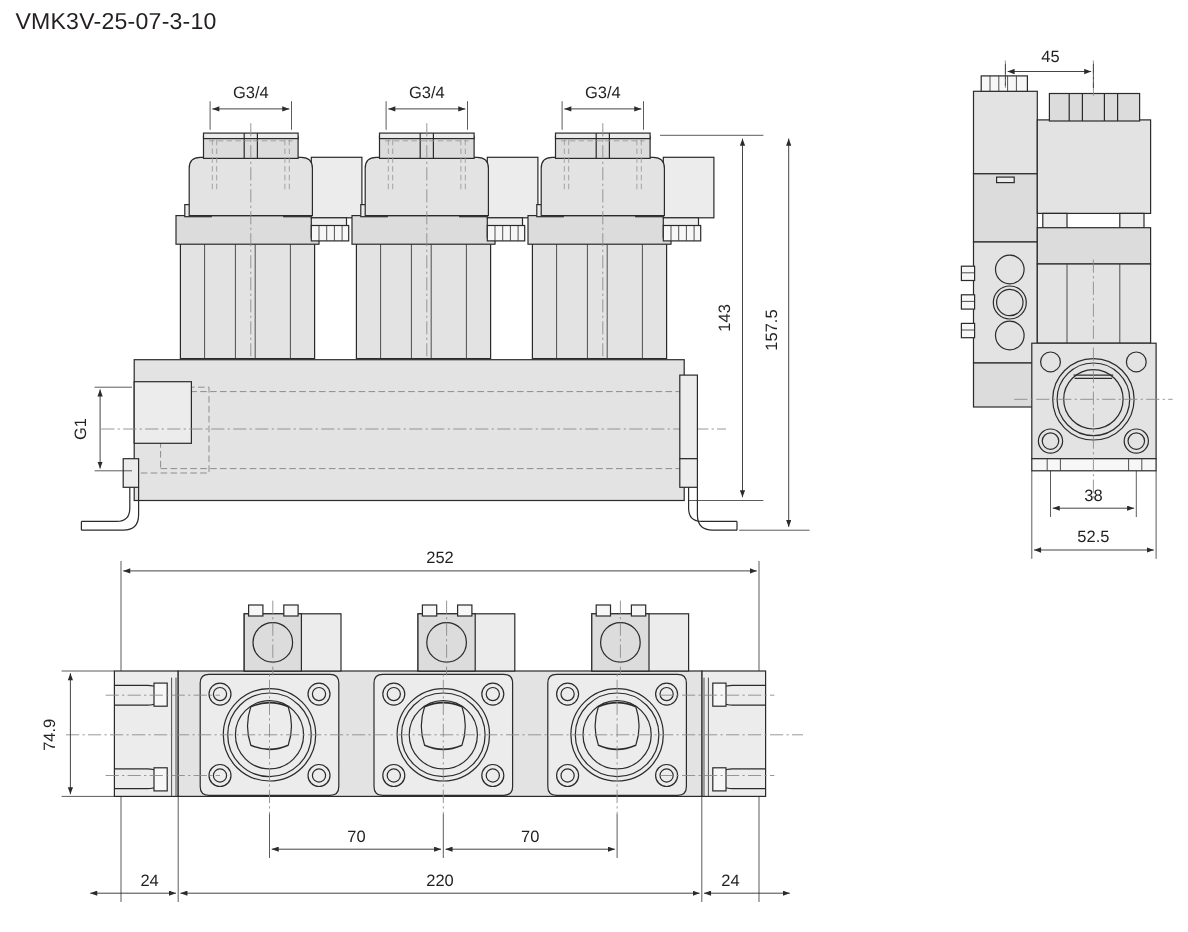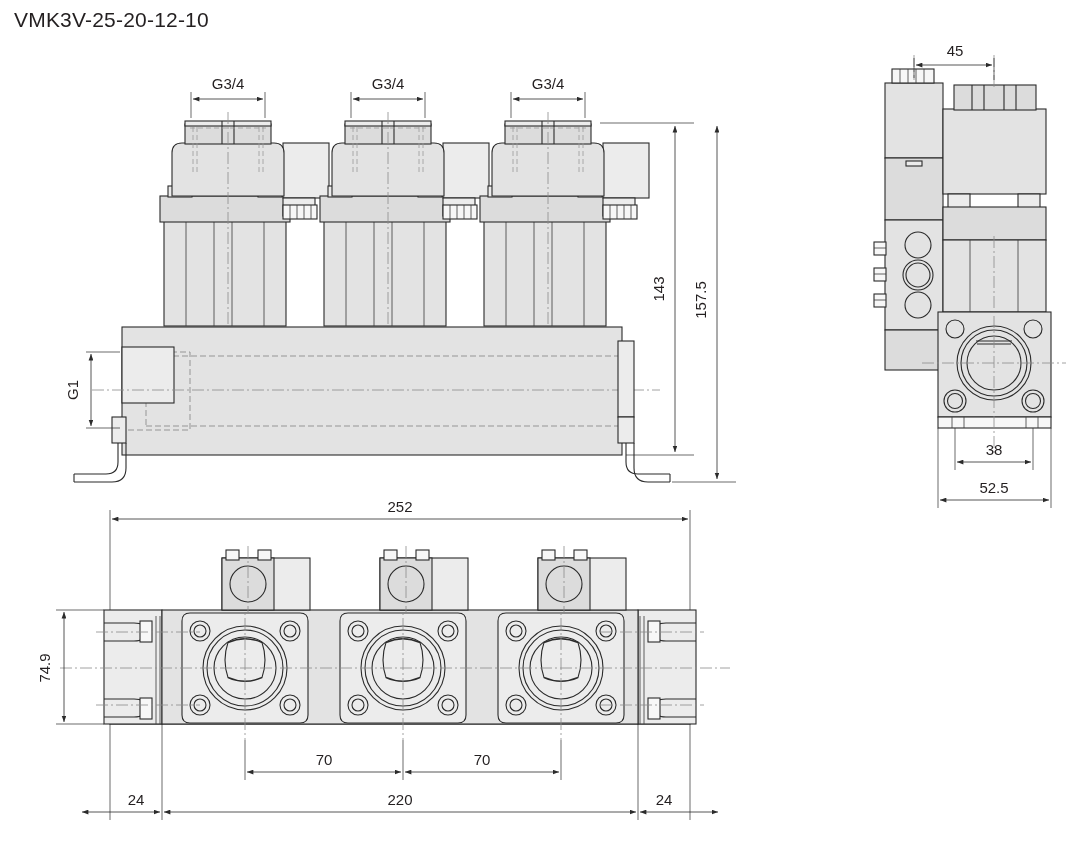--- a/index.html
+++ b/index.html
@@ -19,21 +19,21 @@
   .hid2{fill:none;stroke:#9a9a9a;stroke-width:0.8;stroke-dasharray:5 3;}
   .ctr{fill:none;stroke:#8a8a8a;stroke-width:0.8;stroke-dasharray:12 3 2 3;}
   .dim{fill:none;stroke:#2b2b2b;stroke-width:0.8;}
   .ext{fill:none;stroke:#2b2b2b;stroke-width:0.7;}
 </style>
 </head>
 <body>
 
 <div id="stage">
 
-  <div id="title">VMK3V-25-20-12-10</div>
+  <div id="title">VMK3V-25-07-3-10</div>
 
   <svg width="780" height="500" viewBox="0 0 780 500" style="left:0;top:0;">
     <defs>
       <marker id="ah" markerWidth="9" markerHeight="9" refX="8" refY="3" orient="auto">
         <path d="M0,0 L8,3 L0,6 z" fill="#2b2b2b"></path>
       </marker>
       <marker id="ahs" markerWidth="9" markerHeight="9" refX="0" refY="3" orient="auto">
         <path d="M8,0 L0,3 L8,6 z" fill="#2b2b2b"></path>
       </marker>
     </defs>

